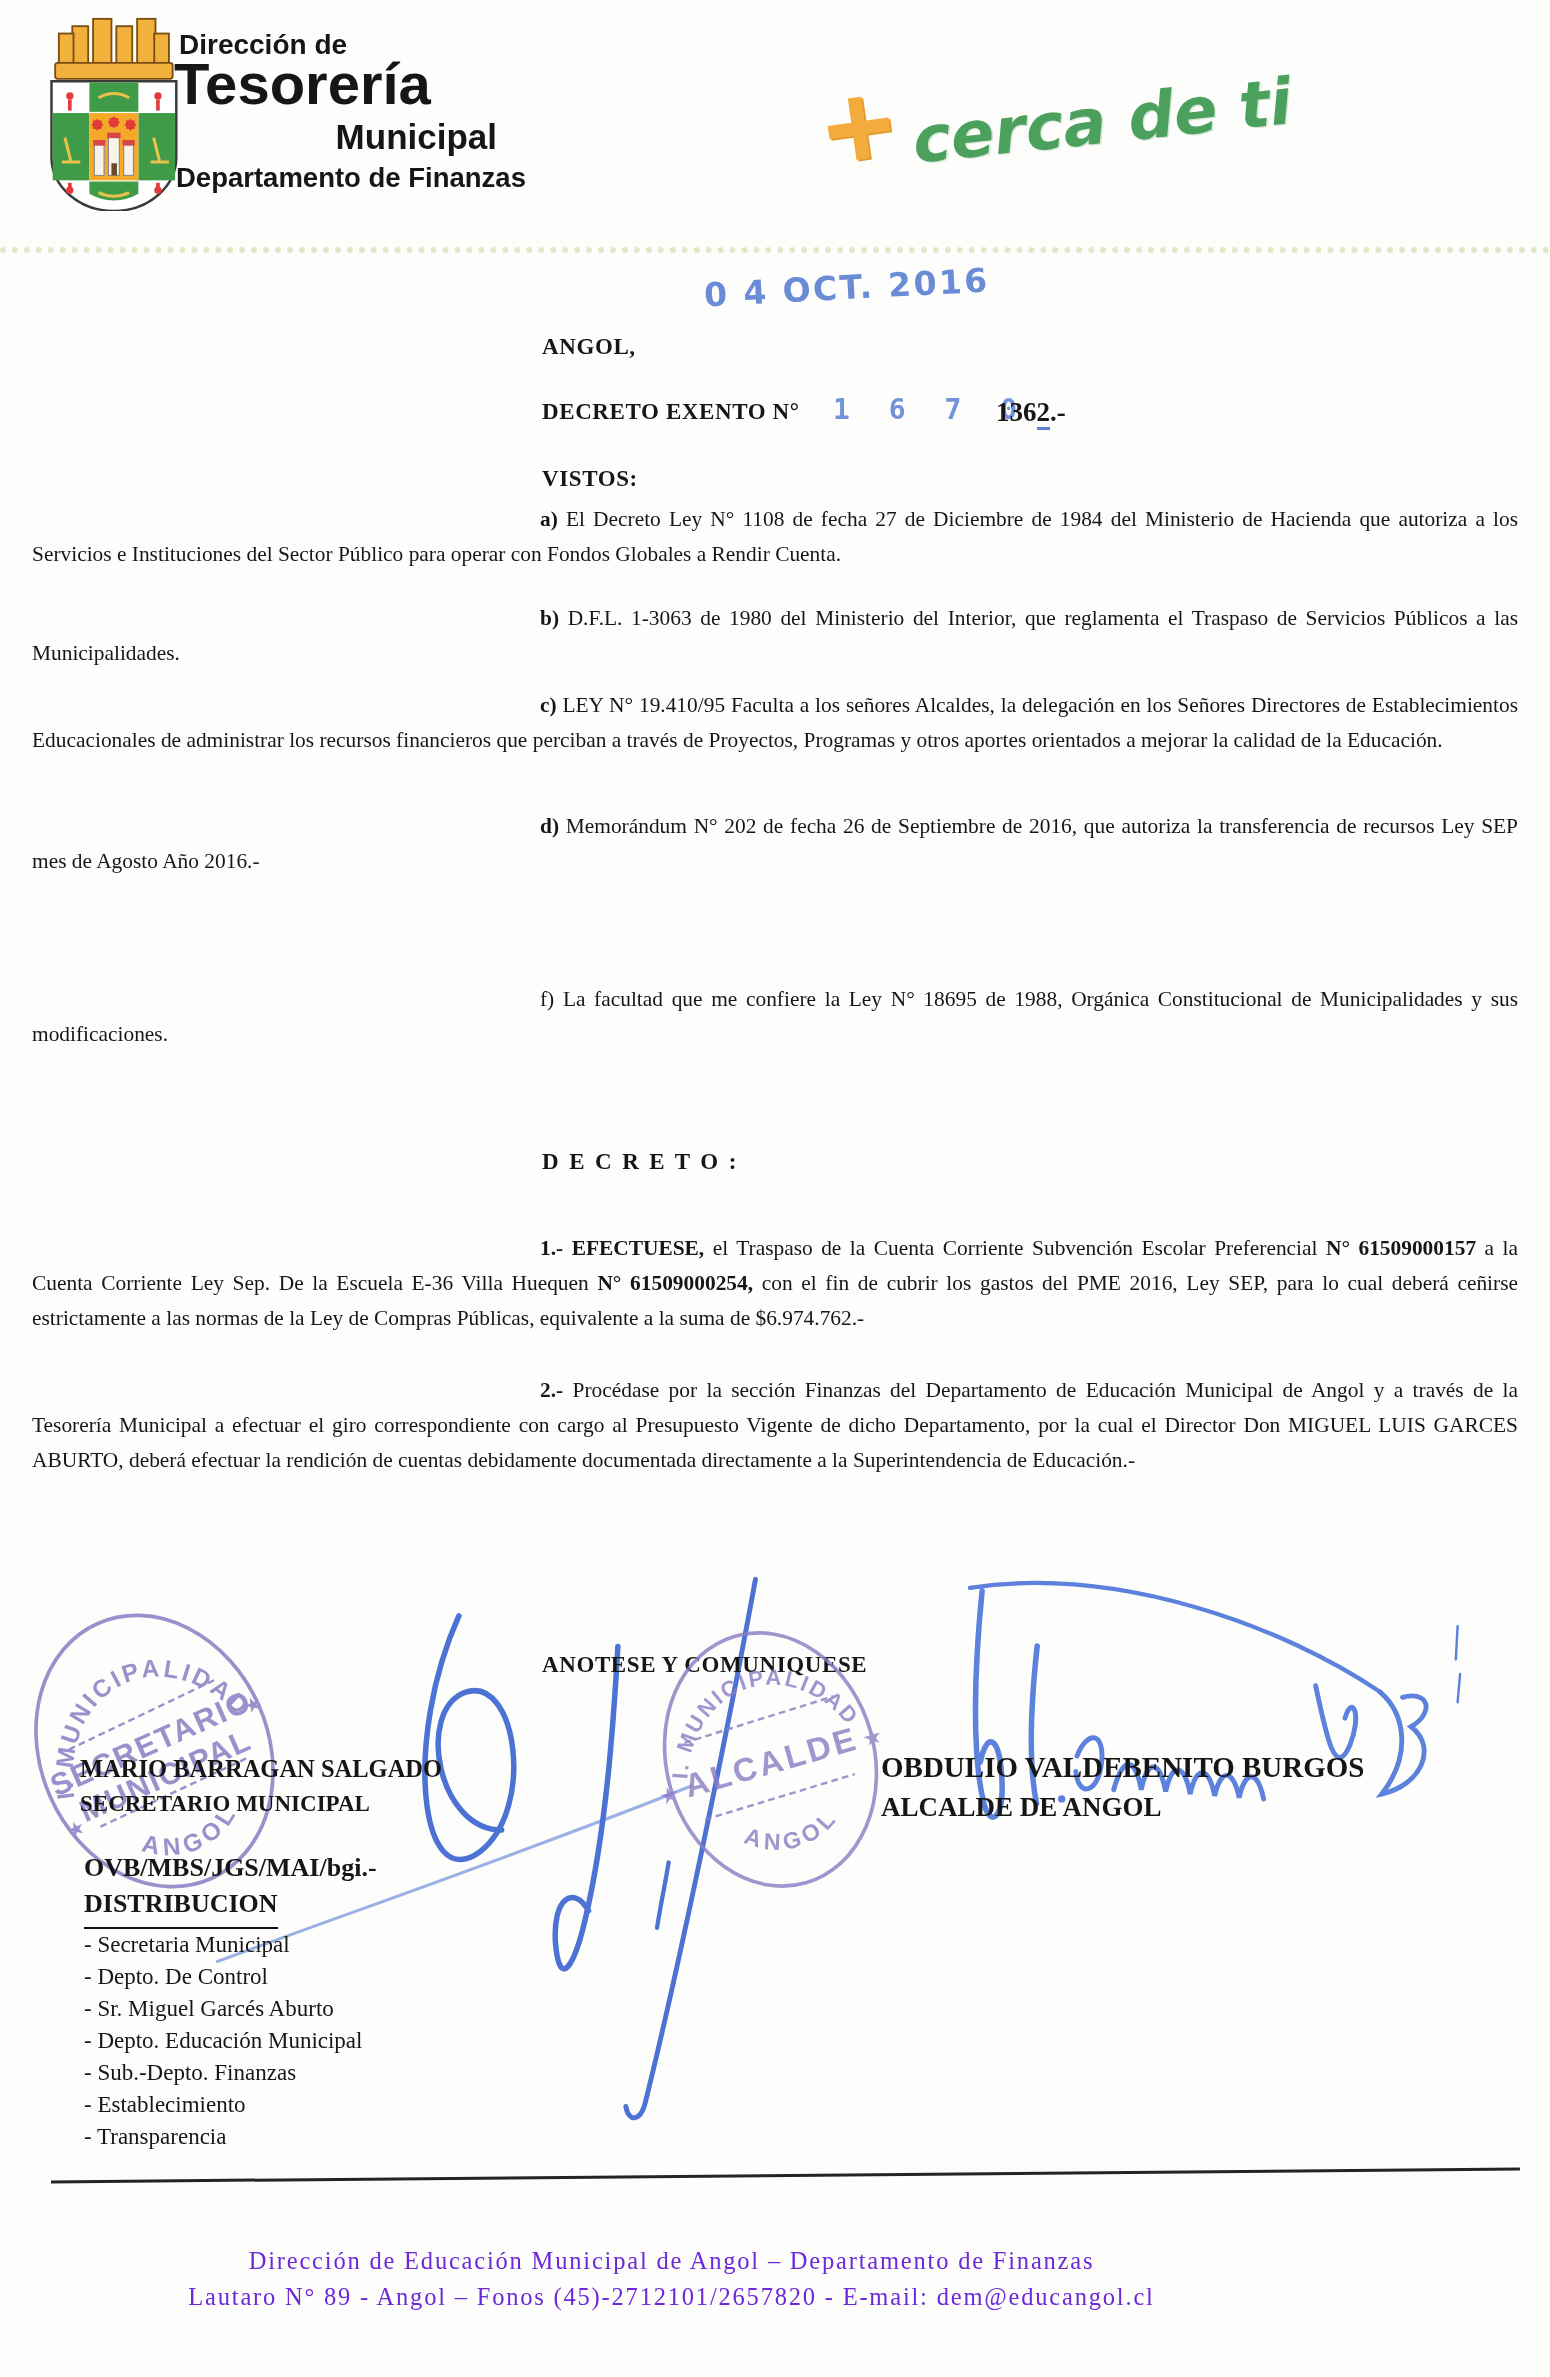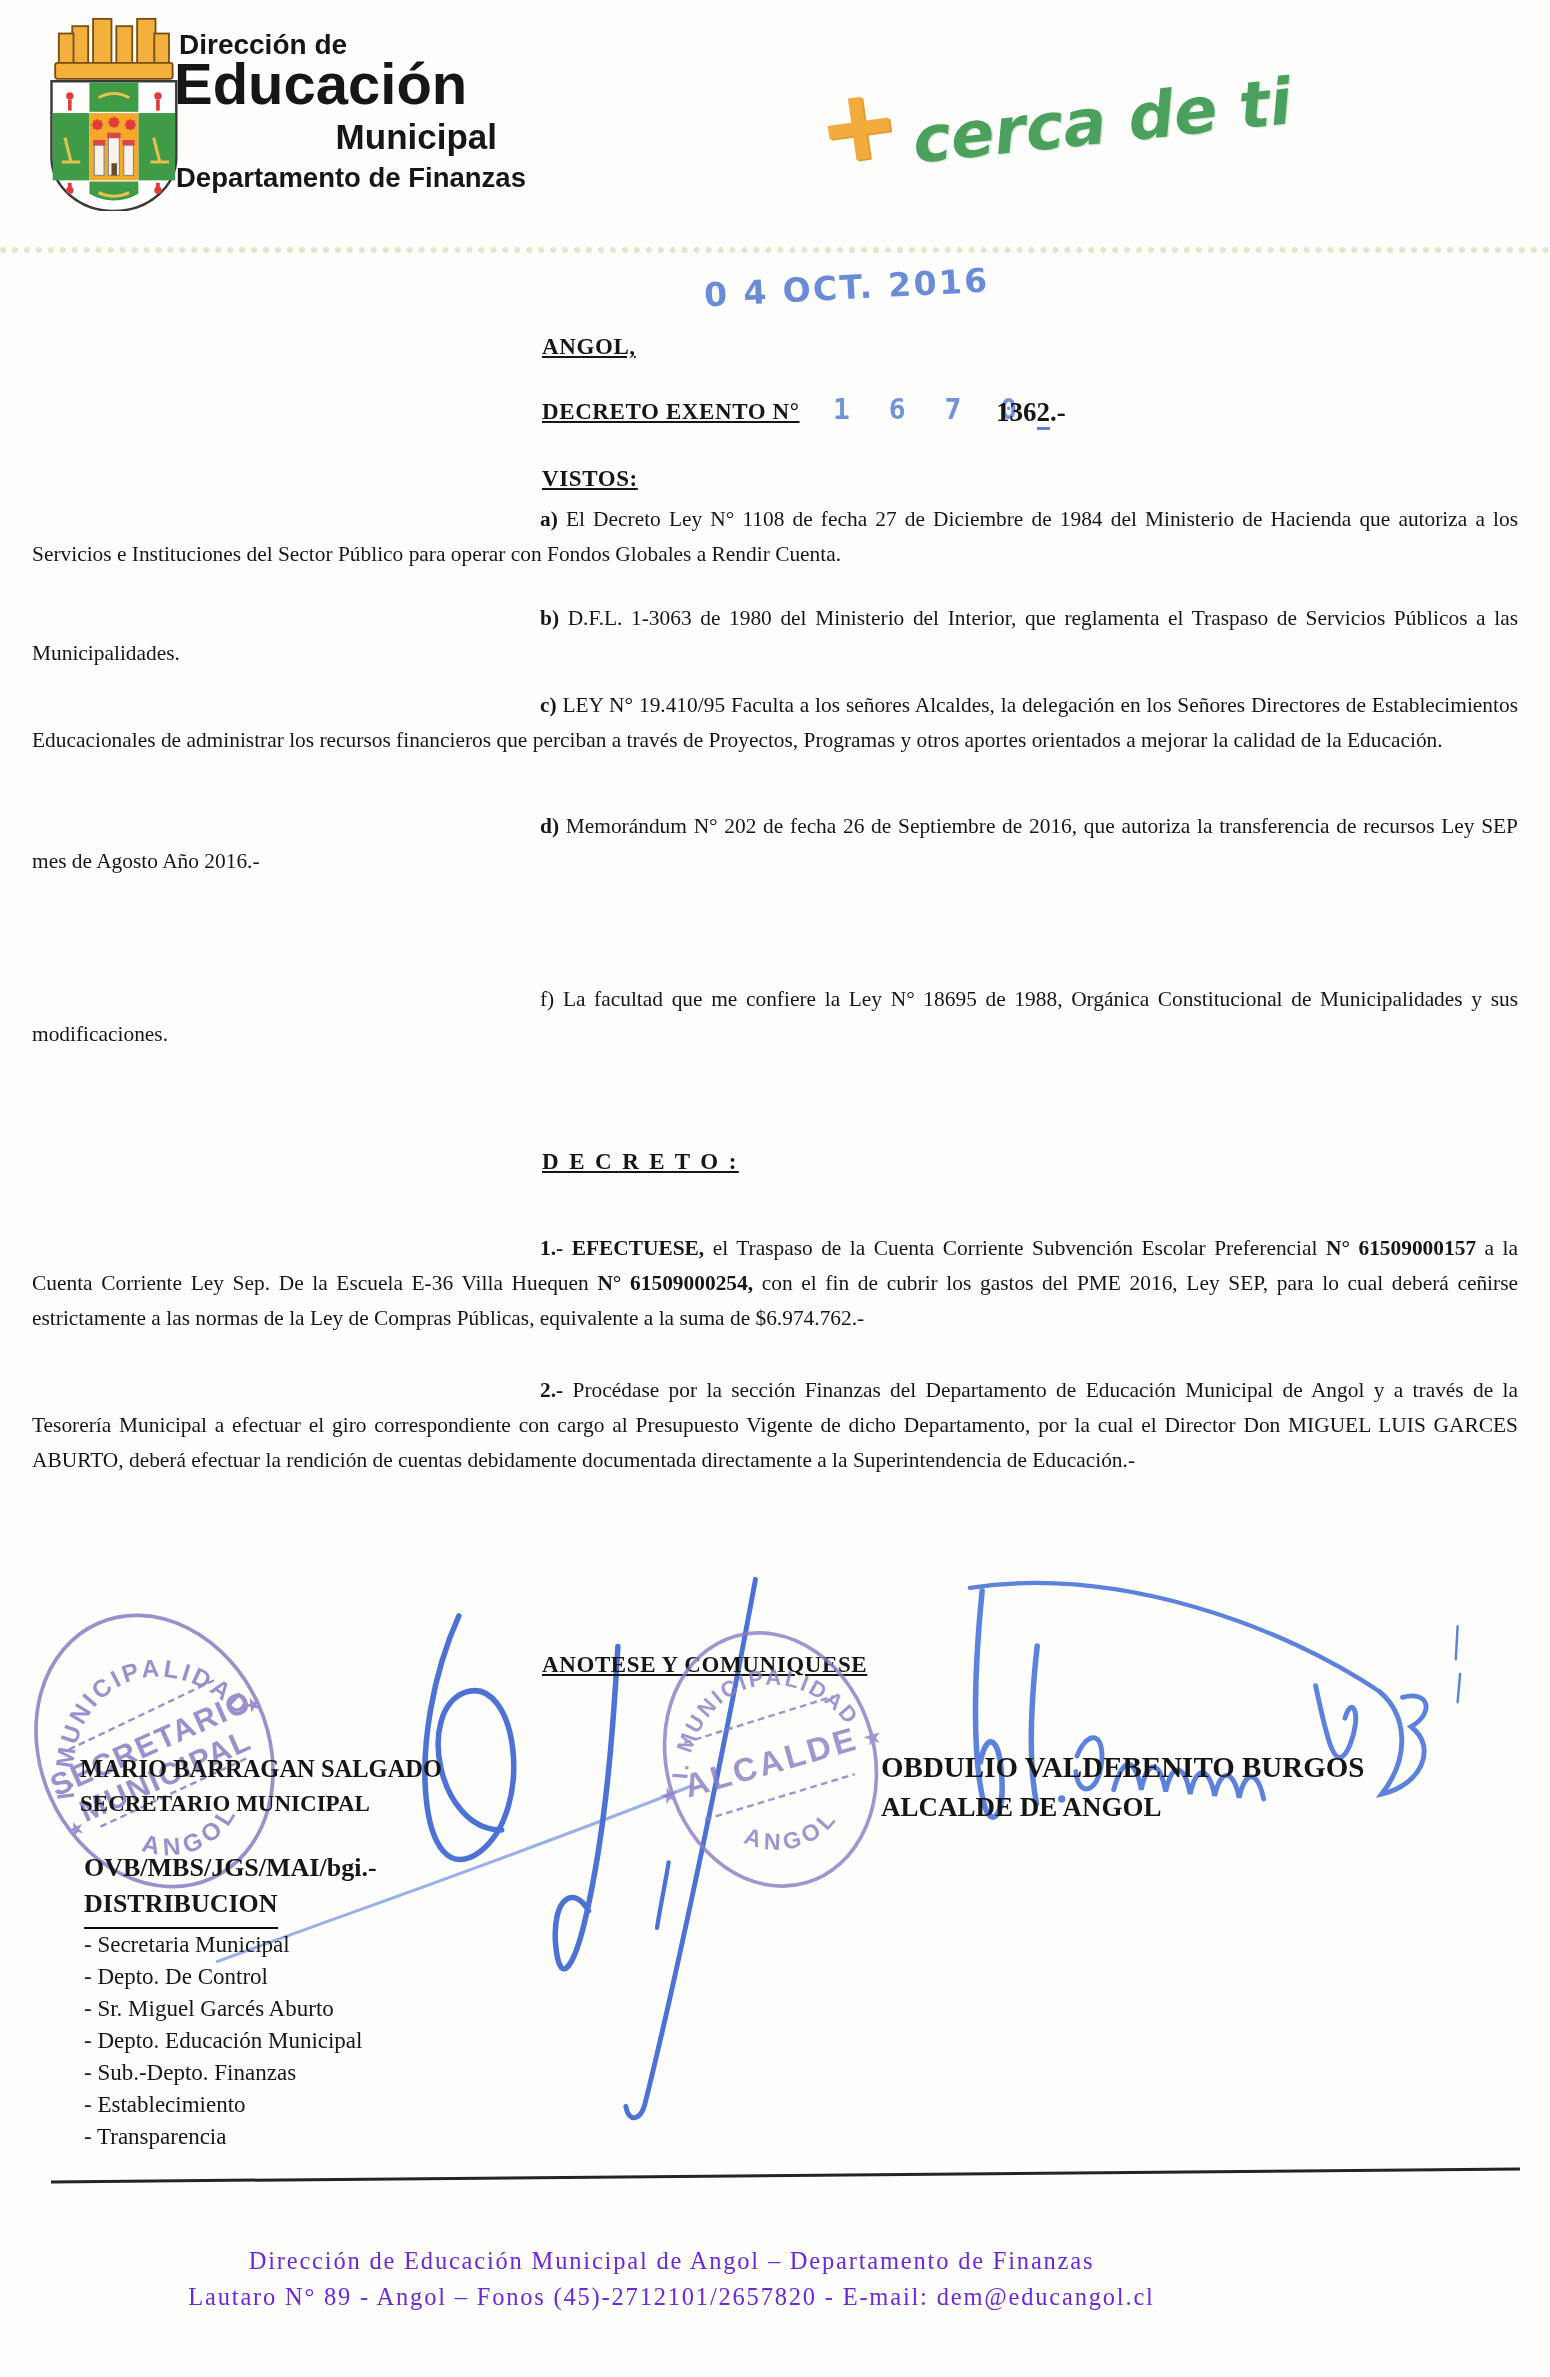--- a/index.html
+++ b/index.html
@@ -2,21 +2,21 @@
 <html style="font-size:9.8px"><head>
 <meta charset="utf-8">
 <style>
   html,body{margin:0;padding:0;background:#9a9a9a;}
   .page{position:relative;width:1550px;height:2377px;background:#fdfdfb;overflow:hidden;
         font-family:"Liberation Serif",serif;color:#161616;}
   .abs{position:absolute;}
   .sans{font-family:"Liberation Sans",sans-serif;}
   .b{font-weight:bold;}
   .para{font-size:21.4px;line-height:35px;text-align:justify;width:1486px;left:32px;text-indent:508px;}
-  .h38{font-size:23px;font-weight:bold;letter-spacing:0.6px;text-decoration:underline;}
+  .h38{font-size:23px;font-weight:bold;letter-spacing:0.6px;}
   .stampblue{color:#5b80d4;}
   .dotline{border-top:6.1px dotted #dfe9c8;width:1550px;height:0;}
   .footer-line{width:1343px;text-align:center;font-size:24.5px;letter-spacing:1.8px;color:#6d28d9;}
   .hr{border-top:3.1px solid #242424;width:1469px;transform:rotate(-0.5deg);}
   .namecenter{text-align:left;font-weight:bold;}
   svg text{font-family:"Liberation Sans",sans-serif;}
 </style>
 </head>
 <body>
 
@@ -77,21 +77,21 @@
       <circle cx="232" cy="142" r="6"></circle>
         <rect x="229" y="148" width="6" height="18"></rect>
       <circle cx="88" cy="296" r="6"></circle>
         <rect x="85" y="284" width="6" height="12"></rect>
       <circle cx="232" cy="296" r="6"></circle>
         <rect x="229" y="284" width="6" height="12"></rect>
     </g>
   </svg>
 
   <div class="abs sans b" style="left:179px;top:29px;font-size:28px;">Dirección de</div>
-  <div class="abs sans b" style="left:174px;top:55px;font-size:58px;line-height:58px;">Educación</div>
+  <div class="abs sans b" style="left:174px;top:55px;font-size:58px;line-height:58px;">Tesorería</div>
   <div class="abs sans b" style="left:174px;top:117px;width:323px;text-align:right;font-size:35px;">Municipal</div>
   <div class="abs sans b" style="left:176px;top:162px;font-size:27.5px;">Departamento de Finanzas</div>
 
   <div class="abs sans" style="left:823px;top:66px;font-size:122px;line-height:122px;font-weight:900;color:#f3ab3e;transform:rotate(-8deg);text-shadow:1.8px 1.8px 0 #e09a2e;">+</div>
   <div class="abs" style="left:912px;top:84px;font-size:64px;font-style:italic;font-weight:bold;color:#4ba05e;transform:rotate(-6deg);font-family:'DejaVu Sans',sans-serif;text-shadow:1.2px 1.2px 1.2px #cfe2cf;">cerca de ti</div>
 
   <div class="abs dotline" style="left:0;top:247px;"></div>
 
   <div class="abs stampblue" style="left:704px;top:268px;font-size:33px;font-weight:bold;letter-spacing:2.4px;transform:rotate(-3deg);opacity:.9;font-family:'DejaVu Sans',sans-serif;">0 4 OCT. 2016</div>
 

